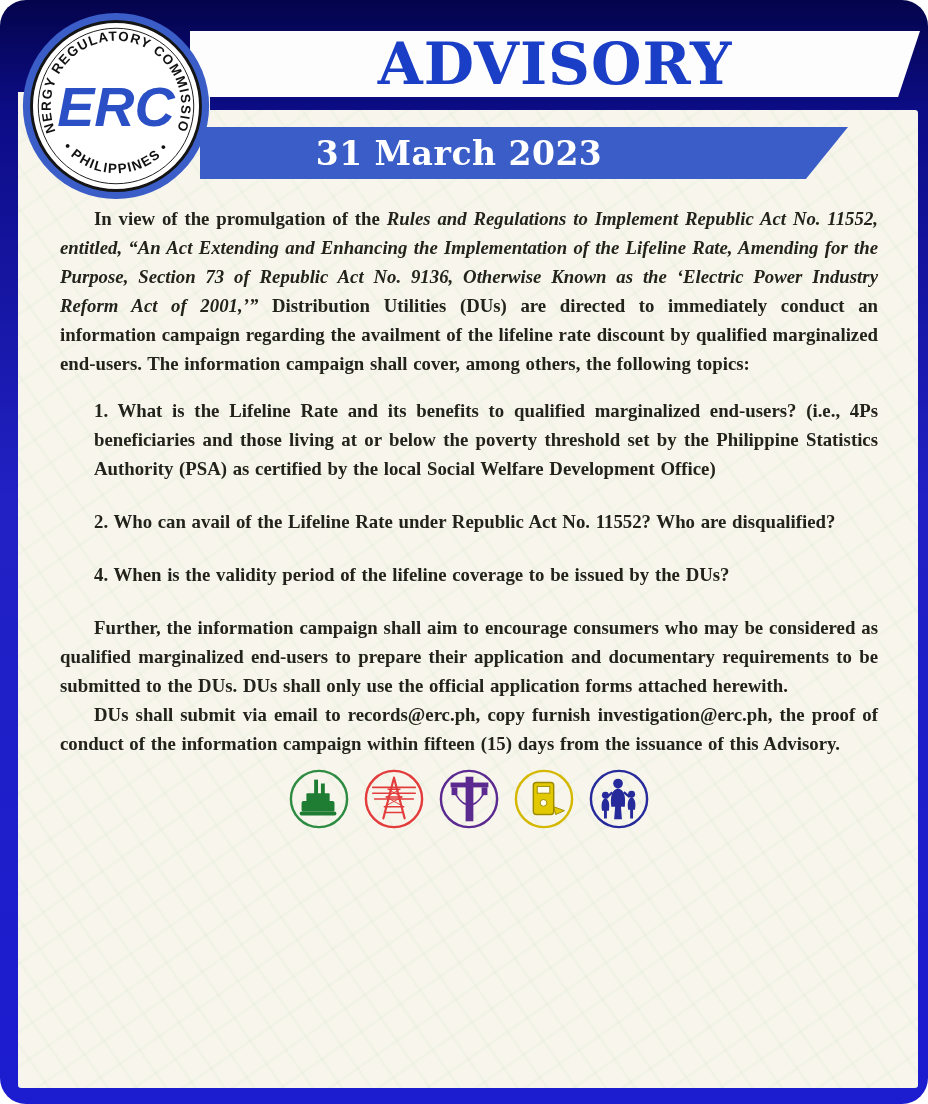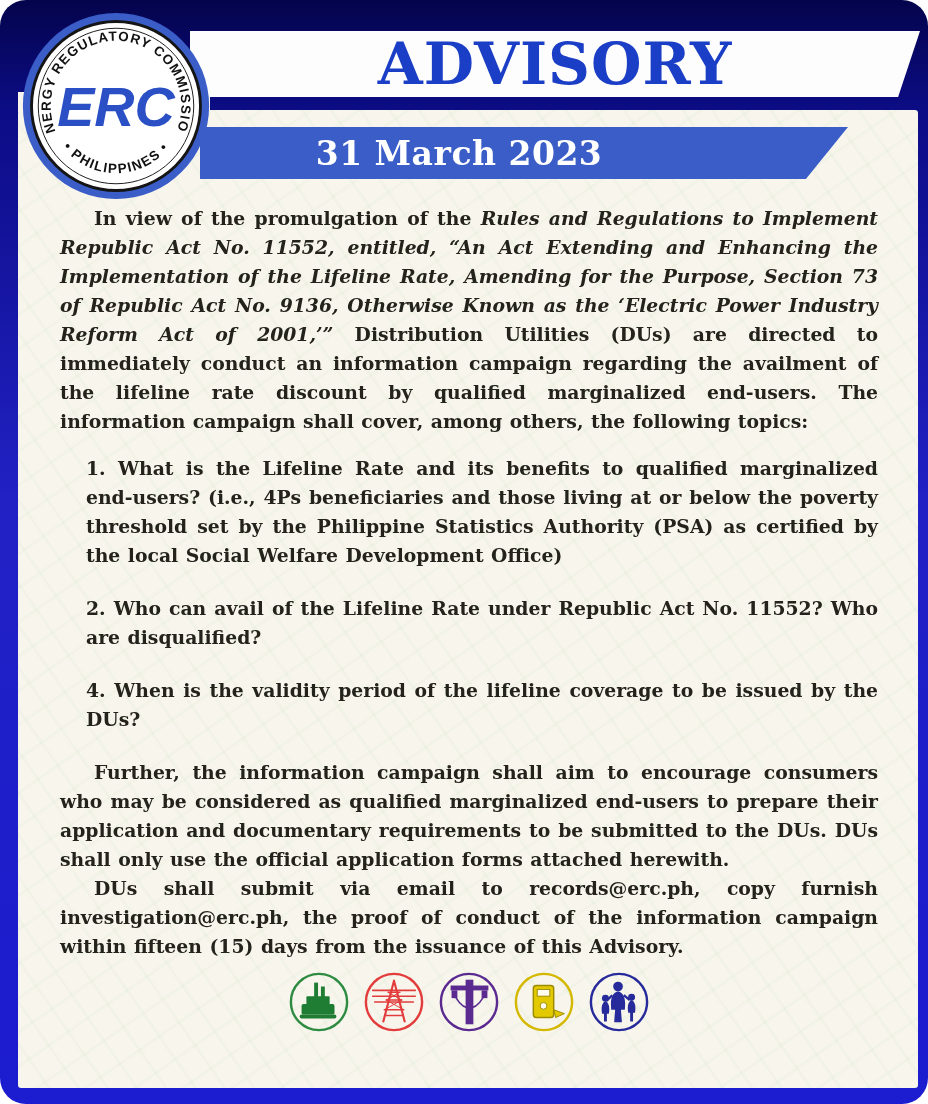--- a/index.html
+++ b/index.html
@@ -10,20 +10,21 @@
     font-family:"DejaVu Serif","Liberation Serif",serif;
   }
   .paper {
     position:absolute; left:18px; top:110px; right:10px; bottom:16px;
     background-color:#f8f6ec;
     background-image:
       repeating-linear-gradient(55deg, rgba(140,190,140,.055) 0 3px, transparent 3px 24px),
       repeating-linear-gradient(-35deg, rgba(140,190,140,.05) 0 3px, transparent 3px 28px);
     border-radius:3px; box-sizing:border-box;
     padding:94px 40px 16px 42px;
+    font-family:Liberation Serif, serif;
   }
   .paper-notch { position:absolute; left:18px; top:92px; width:192px; height:20px;
     background:#f8f6ec; z-index:1; }
   .white-band {
     position:absolute; left:190px; top:31px; width:730px; height:66px;
     background:#fdfdfd; clip-path:polygon(0 0,100% 0,97% 100%,0 100%);
     z-index:3; display:flex; align-items:center; justify-content:center;
   }
   .advisory-title { font-size:58px; font-weight:bold; color:#1b3ec6; letter-spacing:1px; }
   .date-banner {
@@ -35,21 +36,21 @@
   .date-text { color:#ffffff; font-size:33px; font-weight:bold; letter-spacing:.5px; }
   .logo { position:absolute; left:20px; top:10px; width:192px; height:192px; z-index:4; }
 
   .para, .topic {
     margin:0; font-size:18.8px; line-height:29px; text-align:justify;
     color:#23231c; font-weight:bold; word-spacing:1px;
   }
   .indent { text-indent:34px; }
   .cite { font-style:italic; }
   .p1 { margin-bottom:18px; }
-  .topics { margin-left:26px; }
+  .topics { margin-left:34px; }
   .topic { margin-bottom:24px; }
   .p2 { margin-top:2px; }
   .p3 { }
   .p4 { margin-top:20px; }
 
   .icon-row { display:flex; justify-content:center; gap:13px; margin-top:10px; }
   .icon { width:62px; height:62px; }
 </style>
 </head>
 <body>

